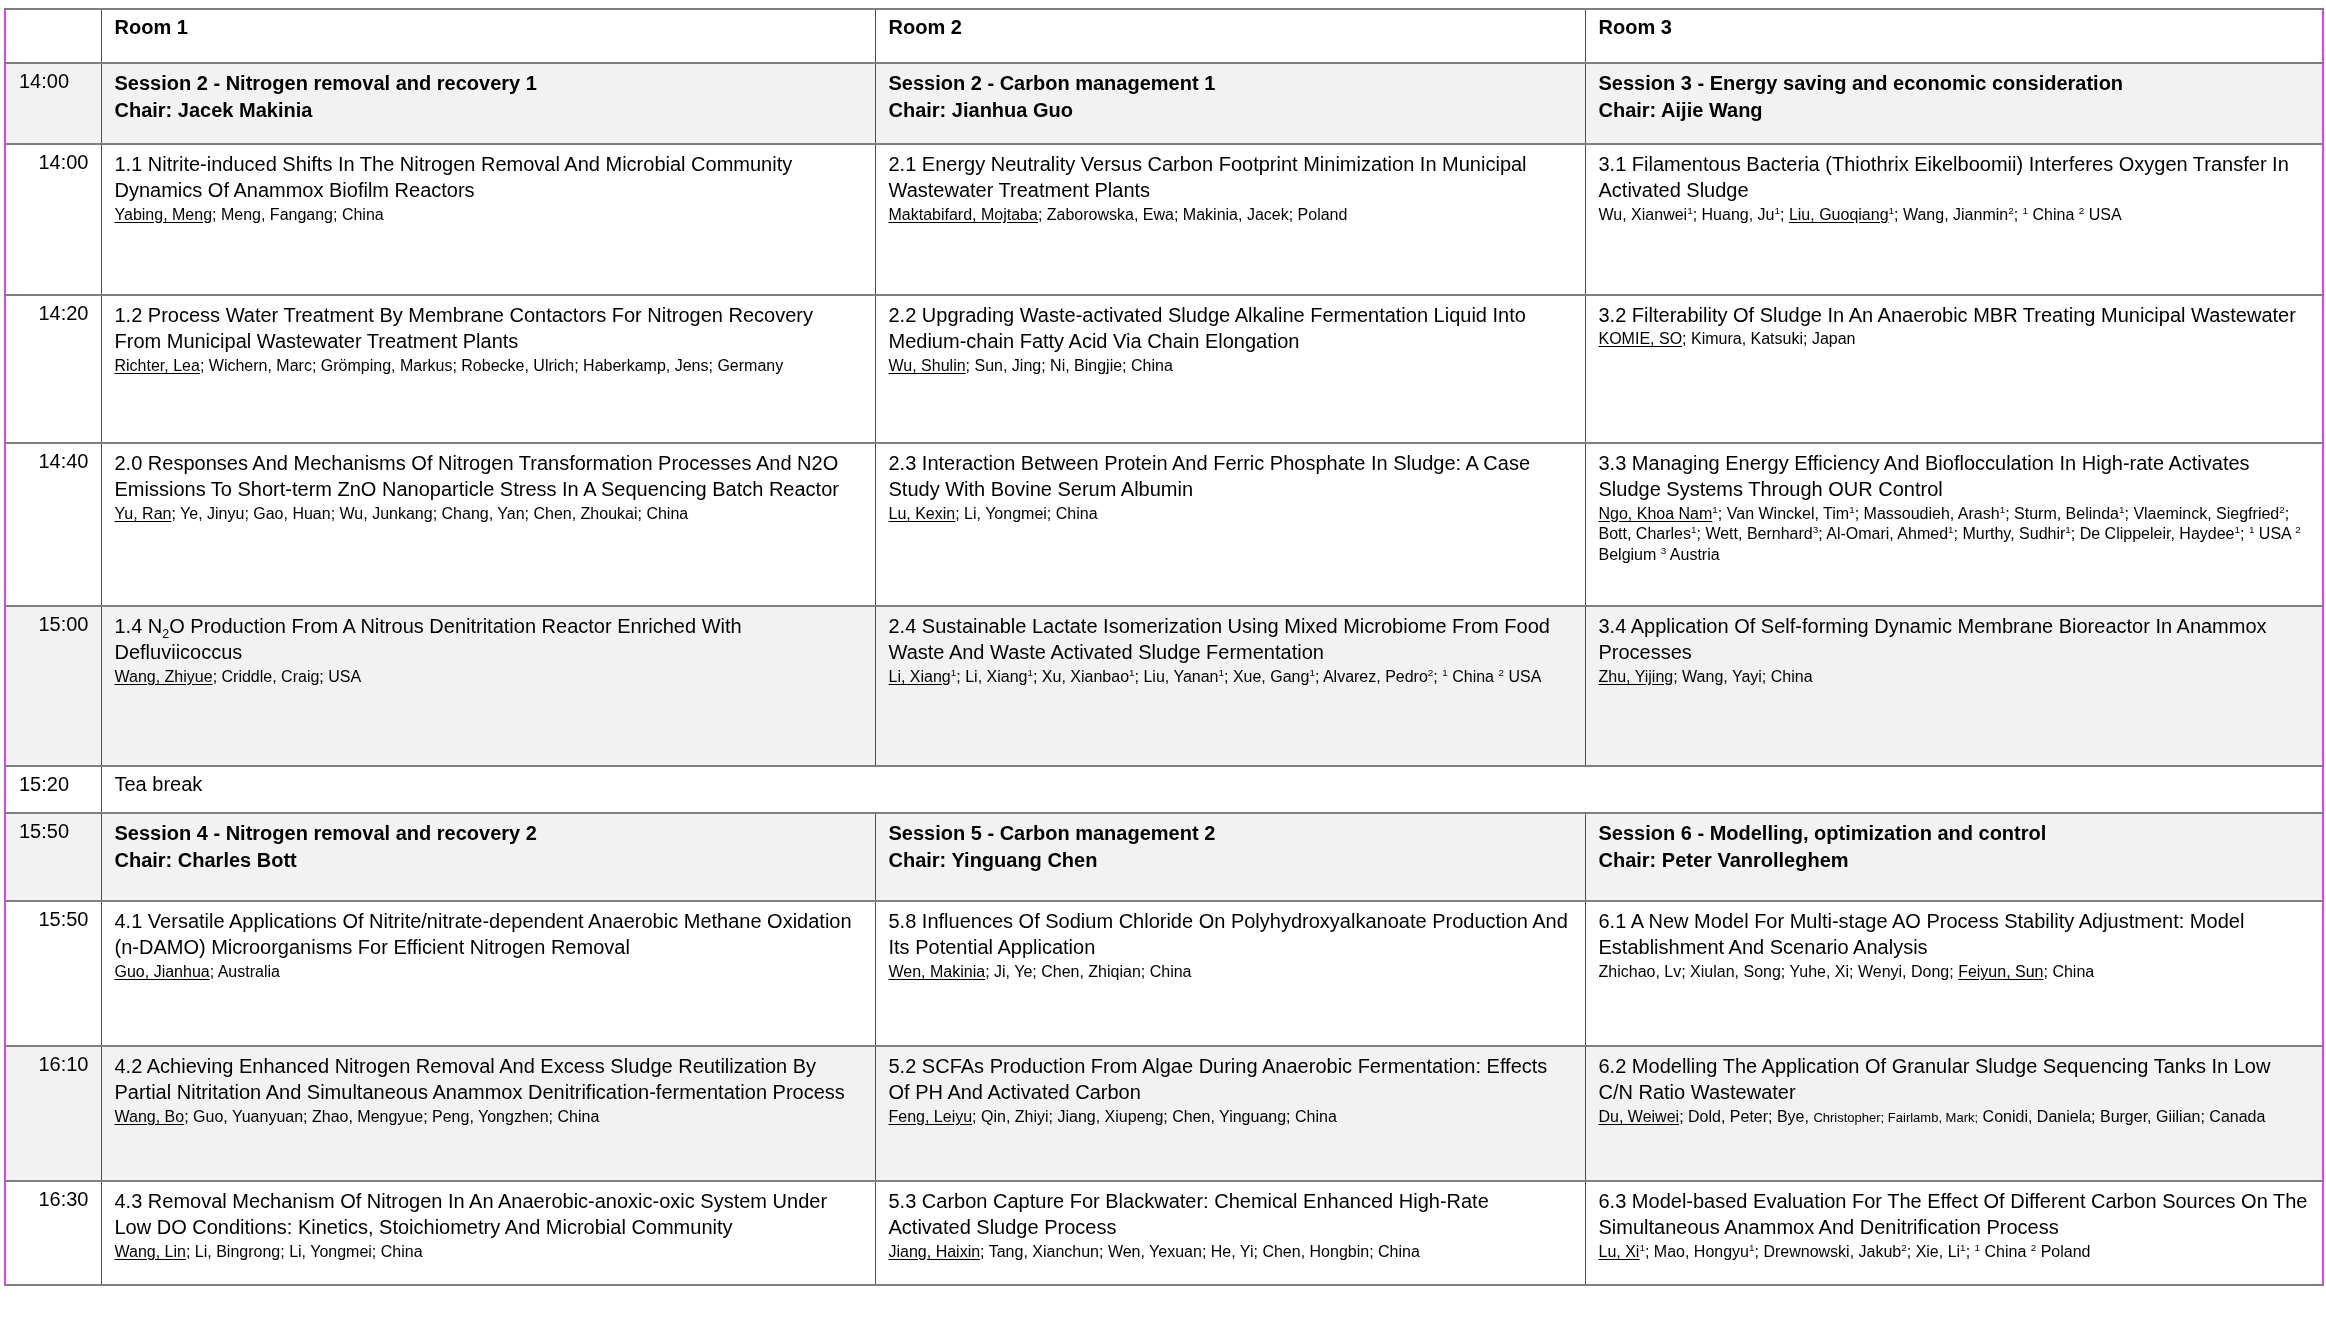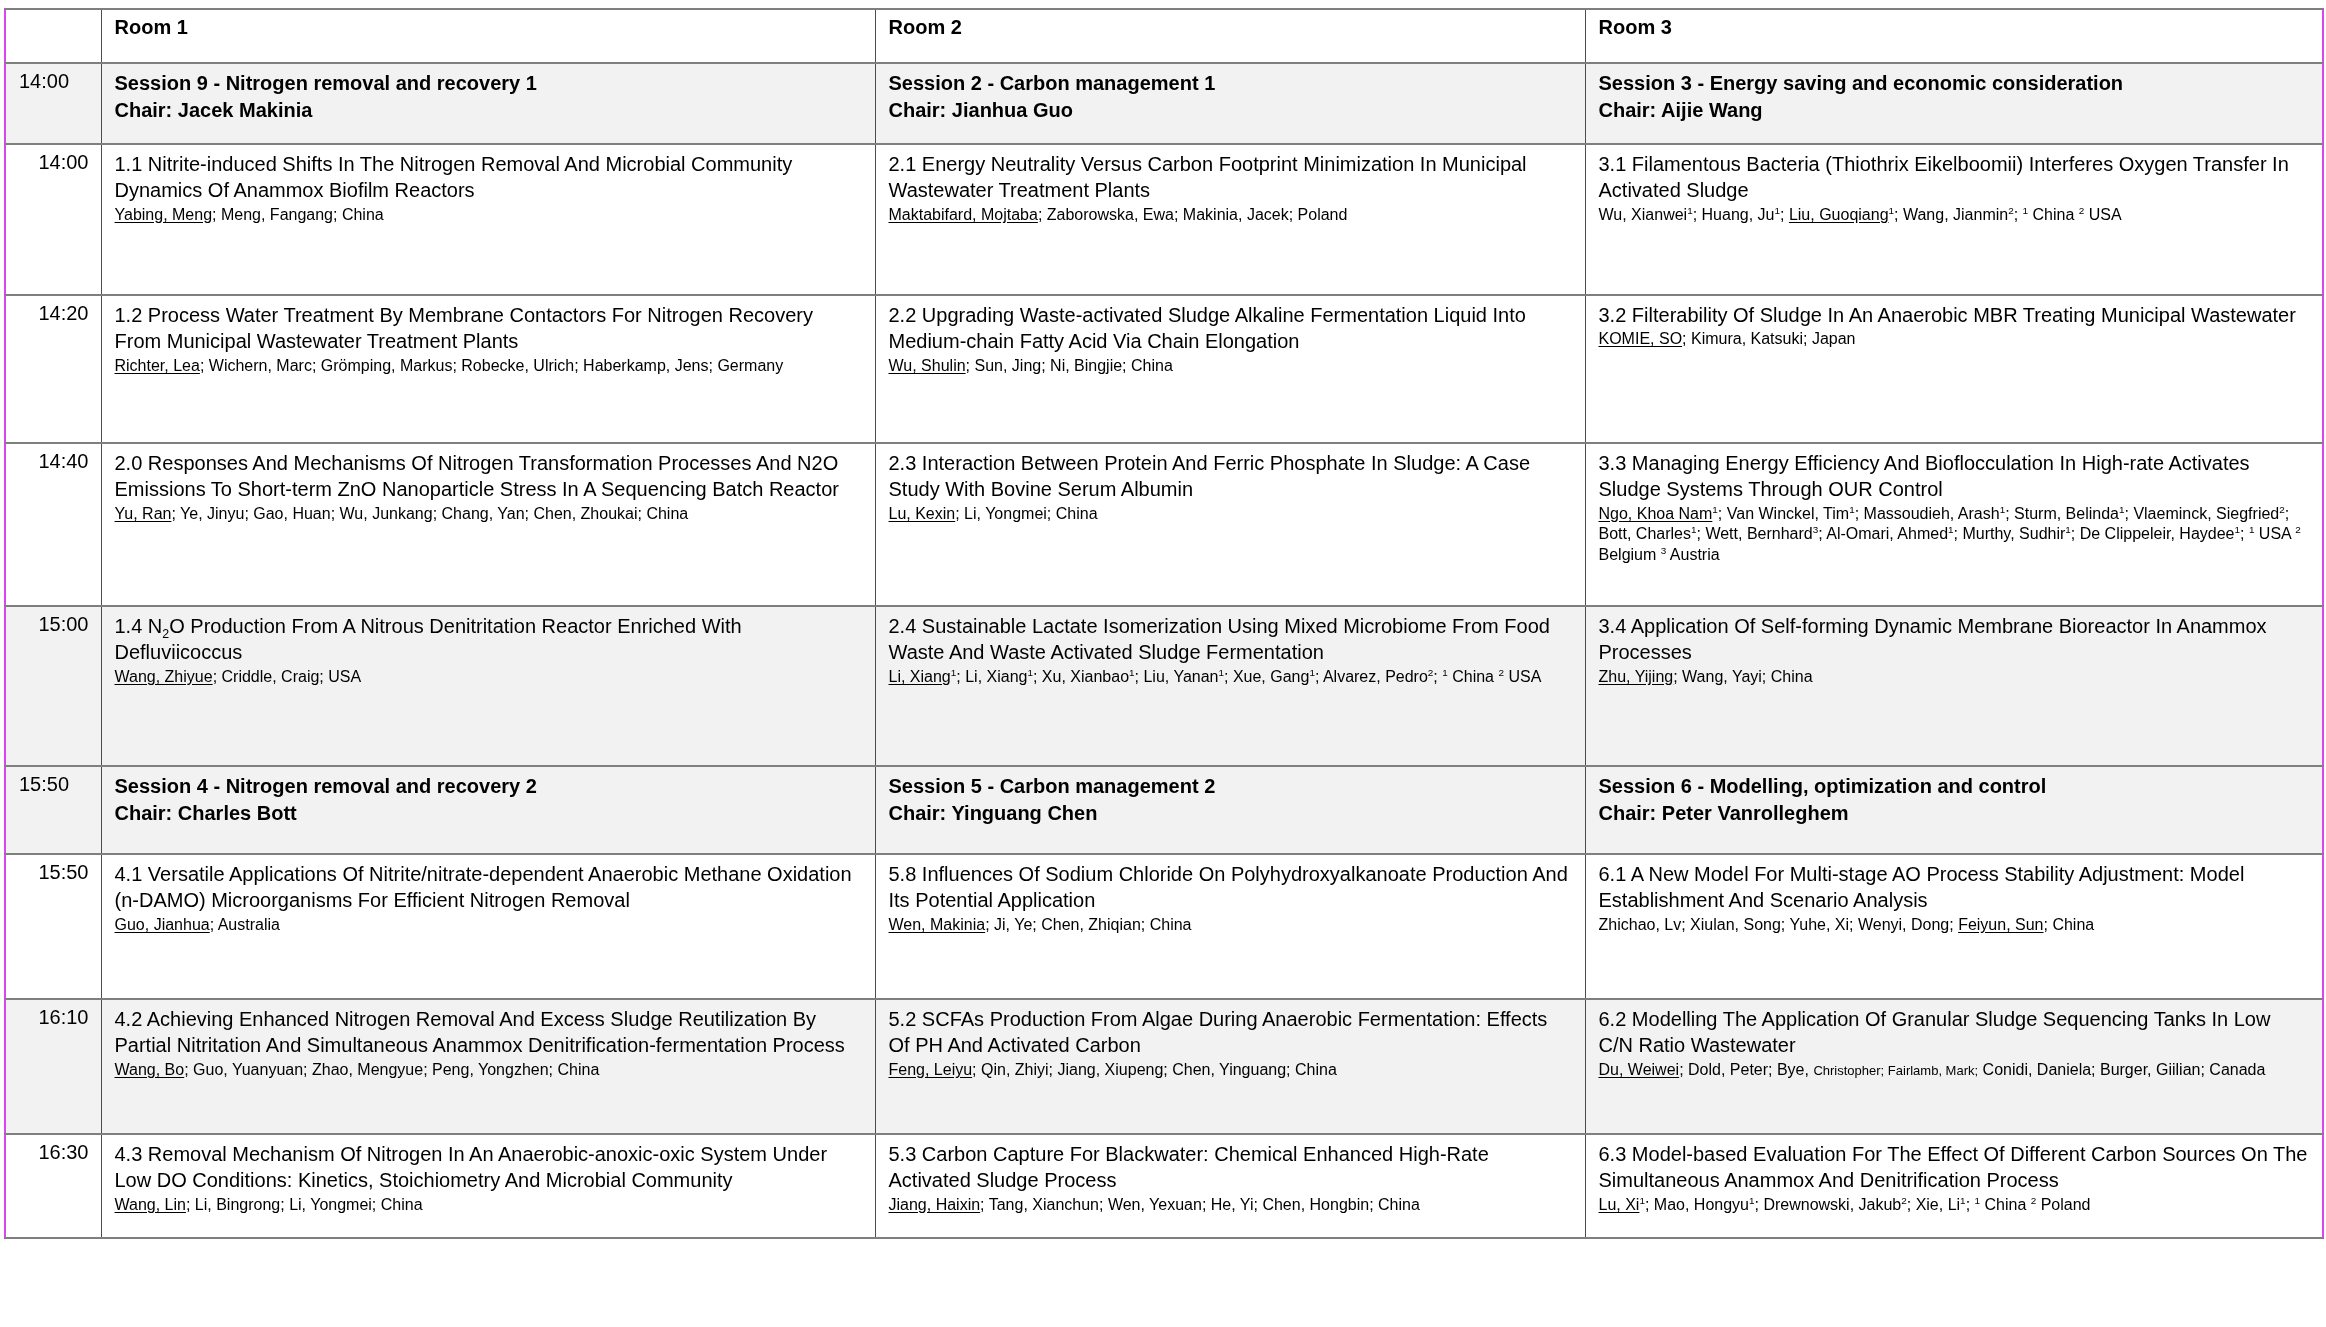--- a/index.html
+++ b/index.html
@@ -46,21 +46,21 @@
         <tr style="height:54px">
     <th class="corner"></th>
     <th class="room">Room 1</th>
     <th class="room">Room 2</th>
     <th class="room">Room 3</th>
   </tr>
 
   <tr style="height:81px" class="shaded">
     <td class="time-left">14:00</td>
     <td class="session-cell">
-      <div class="session-title">Session 9 - Nitrogen removal and recovery 1</div>
+      <div class="session-title">Session 2 - Nitrogen removal and recovery 1</div>
       <div class="session-chair">Chair: Jacek Makinia</div>
     </td>
     <td class="session-cell">
       <div class="session-title">Session 2 - Carbon management 1</div>
       <div class="session-chair">Chair: Jianhua Guo</div>
     </td>
     <td class="session-cell">
       <div class="session-title">Session 3 - Energy saving and economic consideration</div>
       <div class="session-chair">Chair: Aijie Wang</div>
     </td>
@@ -123,20 +123,24 @@
     <td>
       <div class="talk-title">2.4 Sustainable Lactate Isomerization Using Mixed Microbiome From Food Waste And Waste Activated Sludge Fermentation</div>
       <div class="talk-authors"><u>Li, Xiang</u><sup>1</sup>; Li, Xiang<sup>1</sup>; Xu, Xianbao<sup>1</sup>; Liu, Yanan<sup>1</sup>; Xue, Gang<sup>1</sup>; Alvarez, Pedro<sup>2</sup>; <sup>1</sup> China <sup>2</sup> USA</div>
     </td>
     <td>
       <div class="talk-title">3.4 Application Of Self-forming Dynamic Membrane Bioreactor In Anammox Processes</div>
       <div class="talk-authors"><u>Zhu, Yijing</u>; Wang, Yayi; China</div>
     </td>
   </tr>
 
+  <tr style="height:47px">
+    <td class="time-left">15:20</td>
+    <td class="break-cell" colspan="3">Tea break</td>
+  </tr>
 
   <tr style="height:88px" class="shaded">
     <td class="time-left">15:50</td>
     <td class="session-cell">
       <div class="session-title">Session 4 - Nitrogen removal and recovery 2</div>
       <div class="session-chair">Chair: Charles Bott</div>
     </td>
     <td class="session-cell">
       <div class="session-title">Session 5 - Carbon management 2</div>
       <div class="session-chair">Chair: Yinguang Chen</div>

